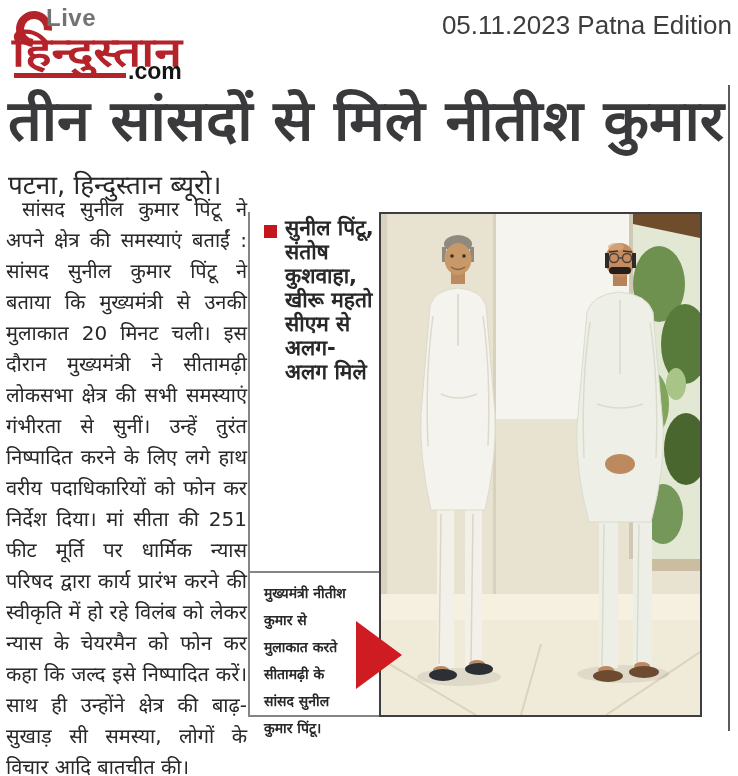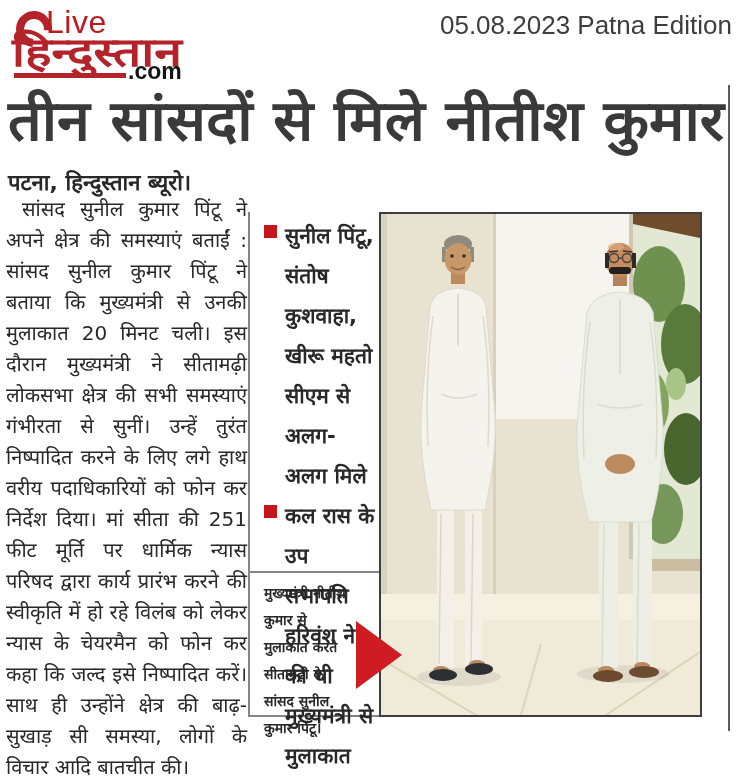--- a/index.html
+++ b/index.html
@@ -5,49 +5,49 @@
   html,body{margin:0;padding:0}
   body{
     width:738px;height:776px;position:relative;background:#ffffff;
     font-family:"DejaVu Sans",sans-serif;overflow:hidden;color:#28282a;
   }
   
   .masthead{position:absolute;left:6px;top:2px;width:200px;height:84px}
   .logo-ring{position:absolute;left:10px;top:9px;width:20px;height:20px;
     border:8px solid #b5232a;border-radius:50%;border-bottom-color:transparent;
     transform:rotate(-40deg)}
-  .logo-live{position:absolute;left:40px;top:2px;font-size:32px;font-weight:normal;
-    color:#b91c1c;font-family:"Liberation Sans",sans-serif;letter-spacing:.5px}
+  .logo-live{position:absolute;left:40px;top:2px;font-size:24px;font-weight:bold;
+    color:#737373;font-family:"Liberation Sans",sans-serif;letter-spacing:.5px}
   .logo-brand-svg{position:absolute;left:4px;top:26px;width:176px;height:46px}
   .logo-underline{position:absolute;left:8px;top:71px;width:112px;height:5px;background:#b5232a}
   .logo-com{position:absolute;left:122px;top:56px;font-size:23px;font-weight:bold;
     color:#141414;font-family:Liberation Sans, sans-serif}
   
   .date-edition{position:absolute;right:6px;top:10px;font-size:26px;color:#3d3d3f;
     font-family:"Liberation Sans",sans-serif;white-space:nowrap}
   
   .headline-svg{position:absolute;left:6px;top:84px;width:726px;height:74px}
   
-  .byline{position:absolute;left:8px;top:166px;font-size:22px;font-weight:bold}
+  .byline{position:absolute;left:8px;top:166px;font-size:26px;font-weight:normal}
   .article{position:absolute;left:6px;top:194px;width:241px;font-size:20px;
     line-height:31px;text-align:justify;color:#28282a}
   .article p{margin:0;text-indent:16px}
   .lead{font-weight:normal}
   
   .rule{position:absolute;background:#858585}
   .v-rule-mid{left:248px;top:212px;width:2px;height:505px}
   .v-rule-right{left:728px;top:85px;width:2px;height:646px;background:#5c5c5e}
   .h-rule-top{left:248px;top:571px;width:133px;height:2px}
   .h-rule-bottom{left:248px;top:715px;width:133px;height:2px}
   
   .highlights{position:absolute;left:264px;top:216px;width:114px}
   .hl-item{display:flex;align-items:flex-start}
   .hl-square{flex:0 0 13px;width:13px;height:13px;background:#c4161c;
     margin:9px 8px 0 0}
-  .hl-text{font-size:21px;font-weight:bold;line-height:40px;white-space:pre-line}
+  .hl-text{font-size:21px;font-weight:bold;line-height:24px;white-space:pre-line}
   
   .caption{position:absolute;left:264px;top:580px;width:114px;font-size:14px;
     font-weight:bold;line-height:27px;white-space:pre-line}
   
   .photo-frame{position:absolute;left:379px;top:212px;width:323px;height:505px;
     border:2px solid #3e3e40;box-sizing:border-box;background:#e8e2d1}
   .photo-frame svg{display:block;width:100%;height:100%}
   
   .arrow-right{position:absolute;left:356px;top:621px;width:0;height:0;z-index:6;
     border-top:34px solid transparent;border-bottom:34px solid transparent;
@@ -59,21 +59,21 @@
 <div class="masthead">
   <span class="logo-ring"></span>
   <span class="logo-live">Live</span>
   <svg class="logo-brand-svg" viewBox="0 0 176 46" preserveAspectRatio="none">
     <text x="2" y="38" font-size="40" font-weight="bold" fill="#b5232a" textLength="170" lengthAdjust="spacingAndGlyphs">हिन्दुस्तान</text>
   </svg>
   <span class="logo-underline"></span>
   <span class="logo-com">.com</span>
 </div>
 
-<div class="date-edition">05.08.2023 Patna Edition</div>
+<div class="date-edition">05.11.2023 Patna Edition</div>
 
 <svg class="headline-svg" viewBox="0 0 726 74" preserveAspectRatio="none">
   <text x="2" y="56" font-size="56" font-weight="bold" fill="#3a3a3c" textLength="716" lengthAdjust="spacingAndGlyphs">तीन सांसदों से मिले नीतीश कुमार</text>
 </svg>
 
 <div class="byline">पटना, हिन्दुस्तान ब्यूरो।</div>
 
 <div class="article">
   <p><span class="lead">सांसद सुनील कुमार पिंटू ने अपने क्षेत्र की समस्याएं बताईं : </span><span>सांसद सुनील कुमार पिंटू ने बताया कि मुख्यमंत्री से उनकी मुलाकात 20 मिनट चली। इस दौरान मुख्यमंत्री ने सीतामढ़ी लोकसभा क्षेत्र की सभी समस्याएं गंभीरता से सुनीं। उन्हें तुरंत निष्पादित करने के लिए लगे हाथ वरीय पदाधिकारियों को फोन कर निर्देश दिया। मां सीता की 251 फीट मूर्ति पर धार्मिक न्यास परिषद द्वारा कार्य प्रारंभ करने की स्वीकृति में हो रहे विलंब को लेकर न्यास के चेयरमैन को फोन कर कहा कि जल्द इसे निष्पादित करें। साथ ही उन्होंने क्षेत्र की बाढ़-सुखाड़ सी समस्या, लोगों के विचार आदि बातचीत की।</span></p>
 
@@ -87,29 +87,20 @@
 <div class="highlights">
   <div class="hl-item">
     <span class="hl-square"></span>
     <span class="hl-text">सुनील पिंटू,
 संतोष
 कुशवाहा,
 खीरू महतो
 सीएम से
 अलग-
 अलग मिले</span>
-  </div>
-  <div class="hl-item">
-    <span class="hl-square"></span>
-    <span class="hl-text">कल रास के
-उप सभापति
-हरिवंश ने
-की थी
-मुख्यमंत्री से
-मुलाकात</span>
   </div>
 </div>
 
 <div class="caption">मुख्यमंत्री नीतीश
 कुमार से
 मुलाकात करते
 सीतामढ़ी के
 सांसद सुनील
 कुमार पिंटू।</div>
 

